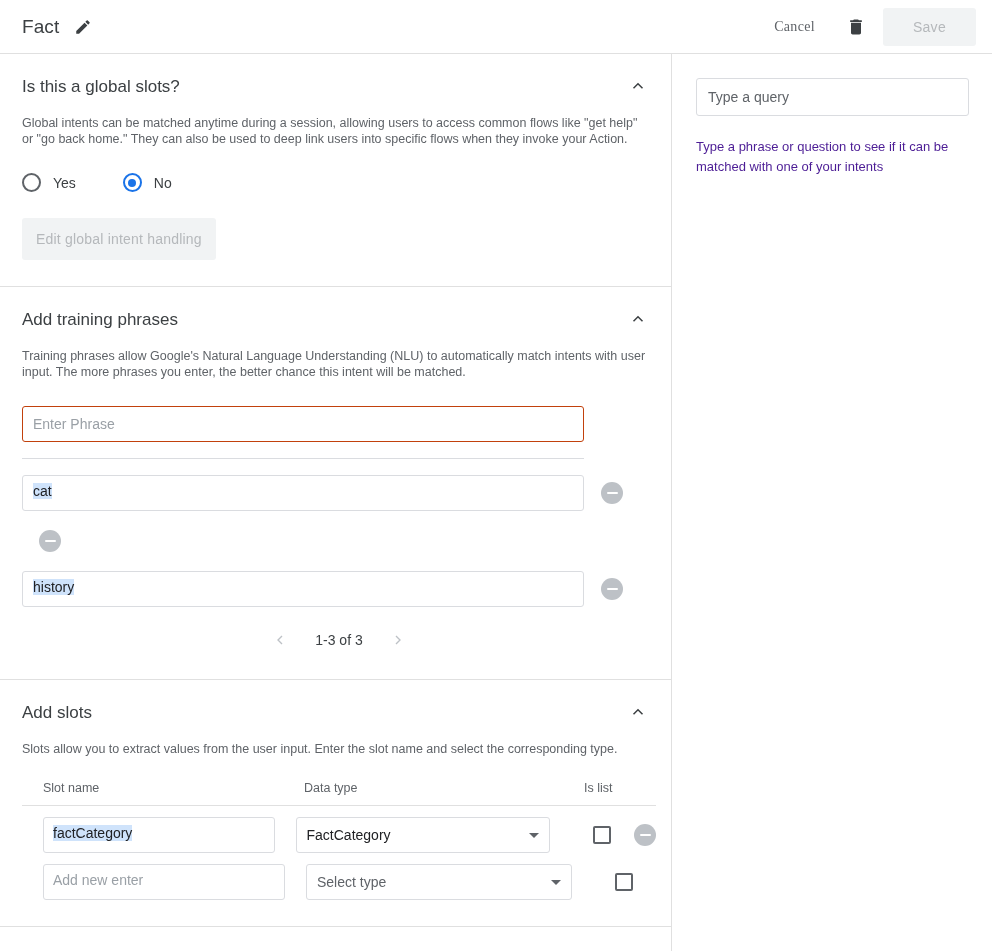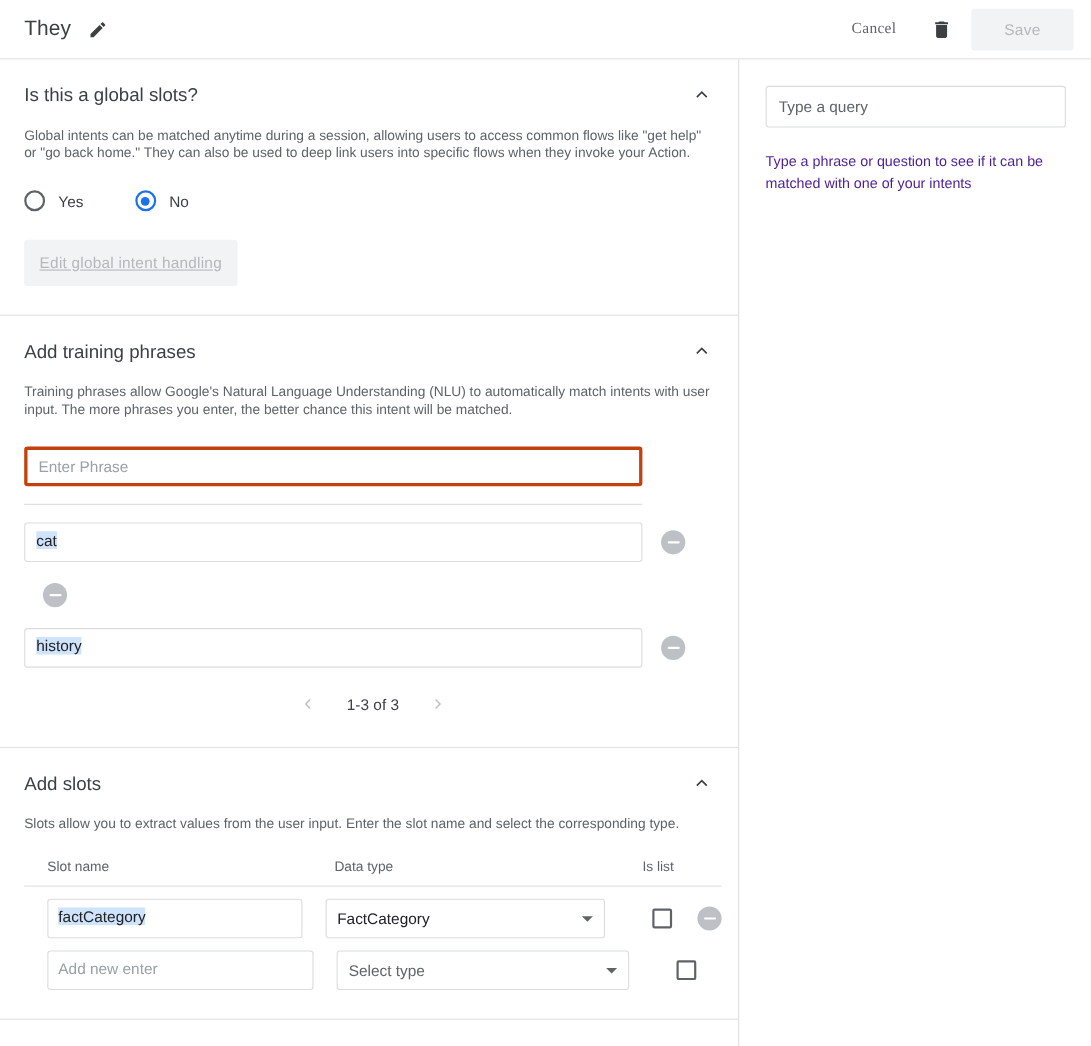--- a/index.html
+++ b/index.html
@@ -144,28 +144,27 @@
     margin-top: 26px;
     background: #f1f3f4;
     color: #b5b8bb;
     border: none;
     border-radius: 3px;
     font-size: 14px;
     padding: 13px 14px;
     font-family: inherit;
     letter-spacing: .2px;
     cursor: default;
-    text-decoration: underline;
   }
 
   
   .txt-input {
     width: 562px;
     height: 36px;
-    border: 3px solid #c2410c;
+    border: 1px solid #c2410c;
     border-radius: 3px;
     padding: 0 10px;
     font-size: 14px;
     font-family: inherit;
     color: #202124;
     background: #fff;
     outline: none;
     display: block;
   }
   .txt-input::placeholder { color: #9aa0a6; }
@@ -306,21 +305,21 @@
     font-size: 13px;
     line-height: 20px;
     color: #4c1d95;
     width: 276px;
   }
 </style>
 </head>
 <body>
 
 <div class="topbar">
-  <div class="topbar-title">They</div>
+  <div class="topbar-title">Fact</div>
   <div class="edit-icon">
     <svg width="18" height="18" viewBox="0 0 24 24" fill="#3c4043">
         <path d="M3 17.25V21h3.75L17.81 9.94l-3.75-3.75L3 17.25zM20.71 7.04a1 1 0 0 0 0-1.41l-2.34-2.34a1 1 0 0 0-1.41 0l-1.83 1.83 3.75 3.75 1.83-1.83z"></path>
       </svg>
   </div>
   <div class="topbar-spacer"></div>
   <button class="btn-cancel">Cancel</button>
   <div class="trash-icon">
     <svg width="20" height="20" viewBox="0 0 24 24" fill="#3c4043">
         <path d="M6 19c0 1.1.9 2 2 2h8c1.1 0 2-.9 2-2V7H6v12zM19 4h-3.5l-1-1h-5l-1 1H5v2h14V4z"></path>

